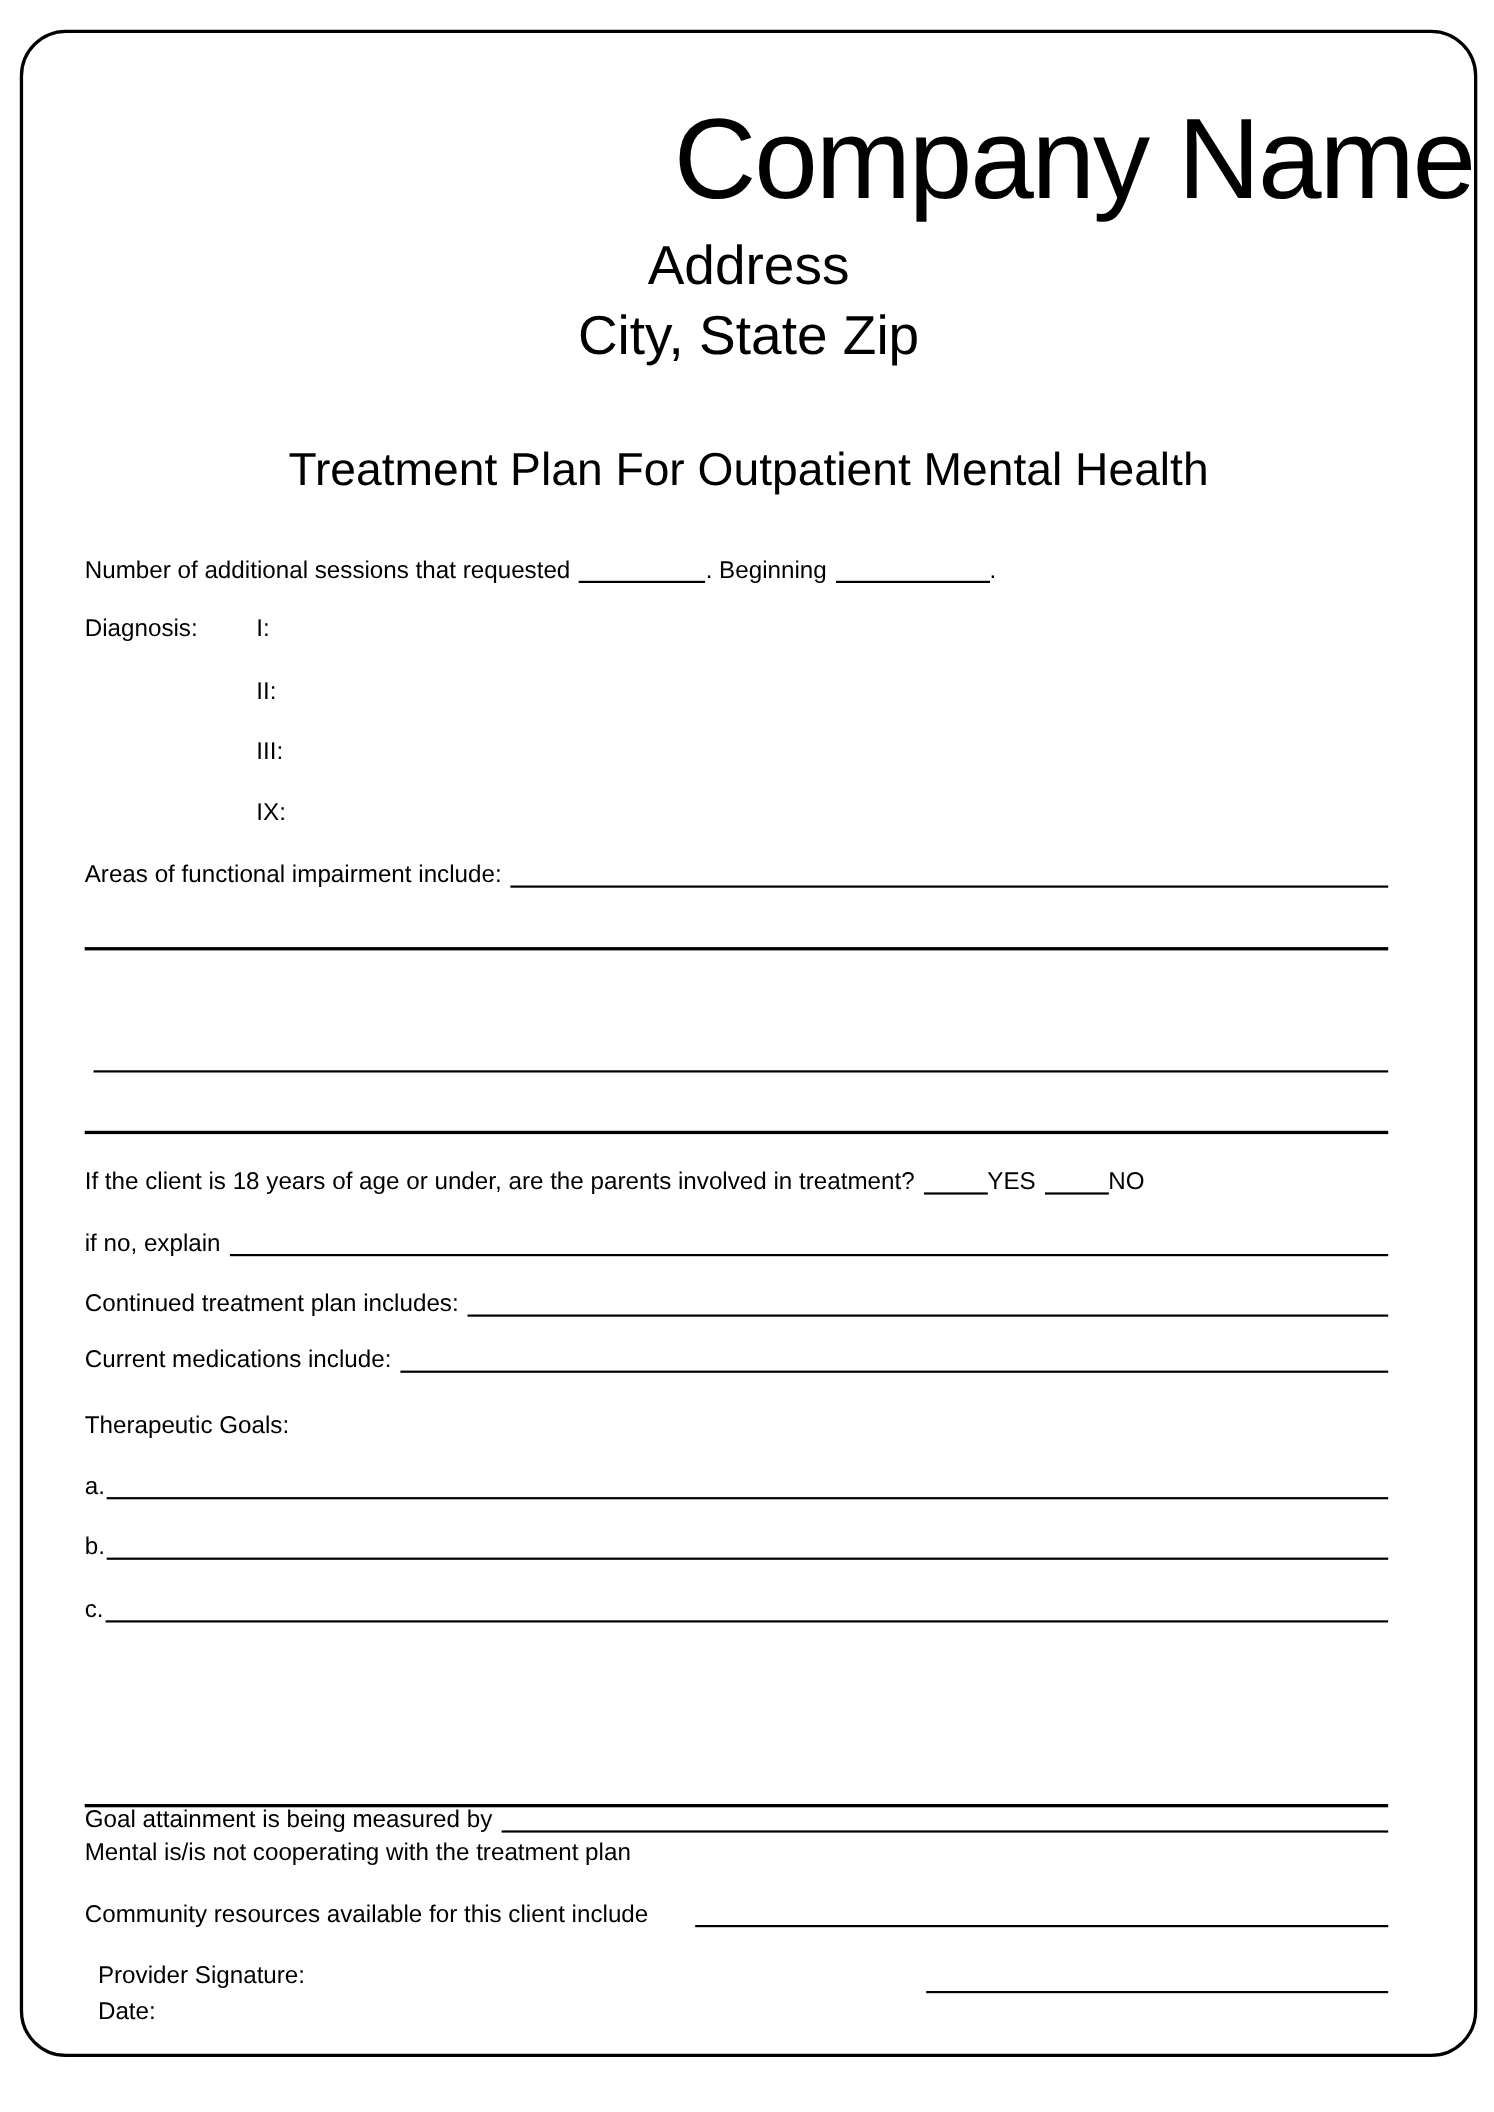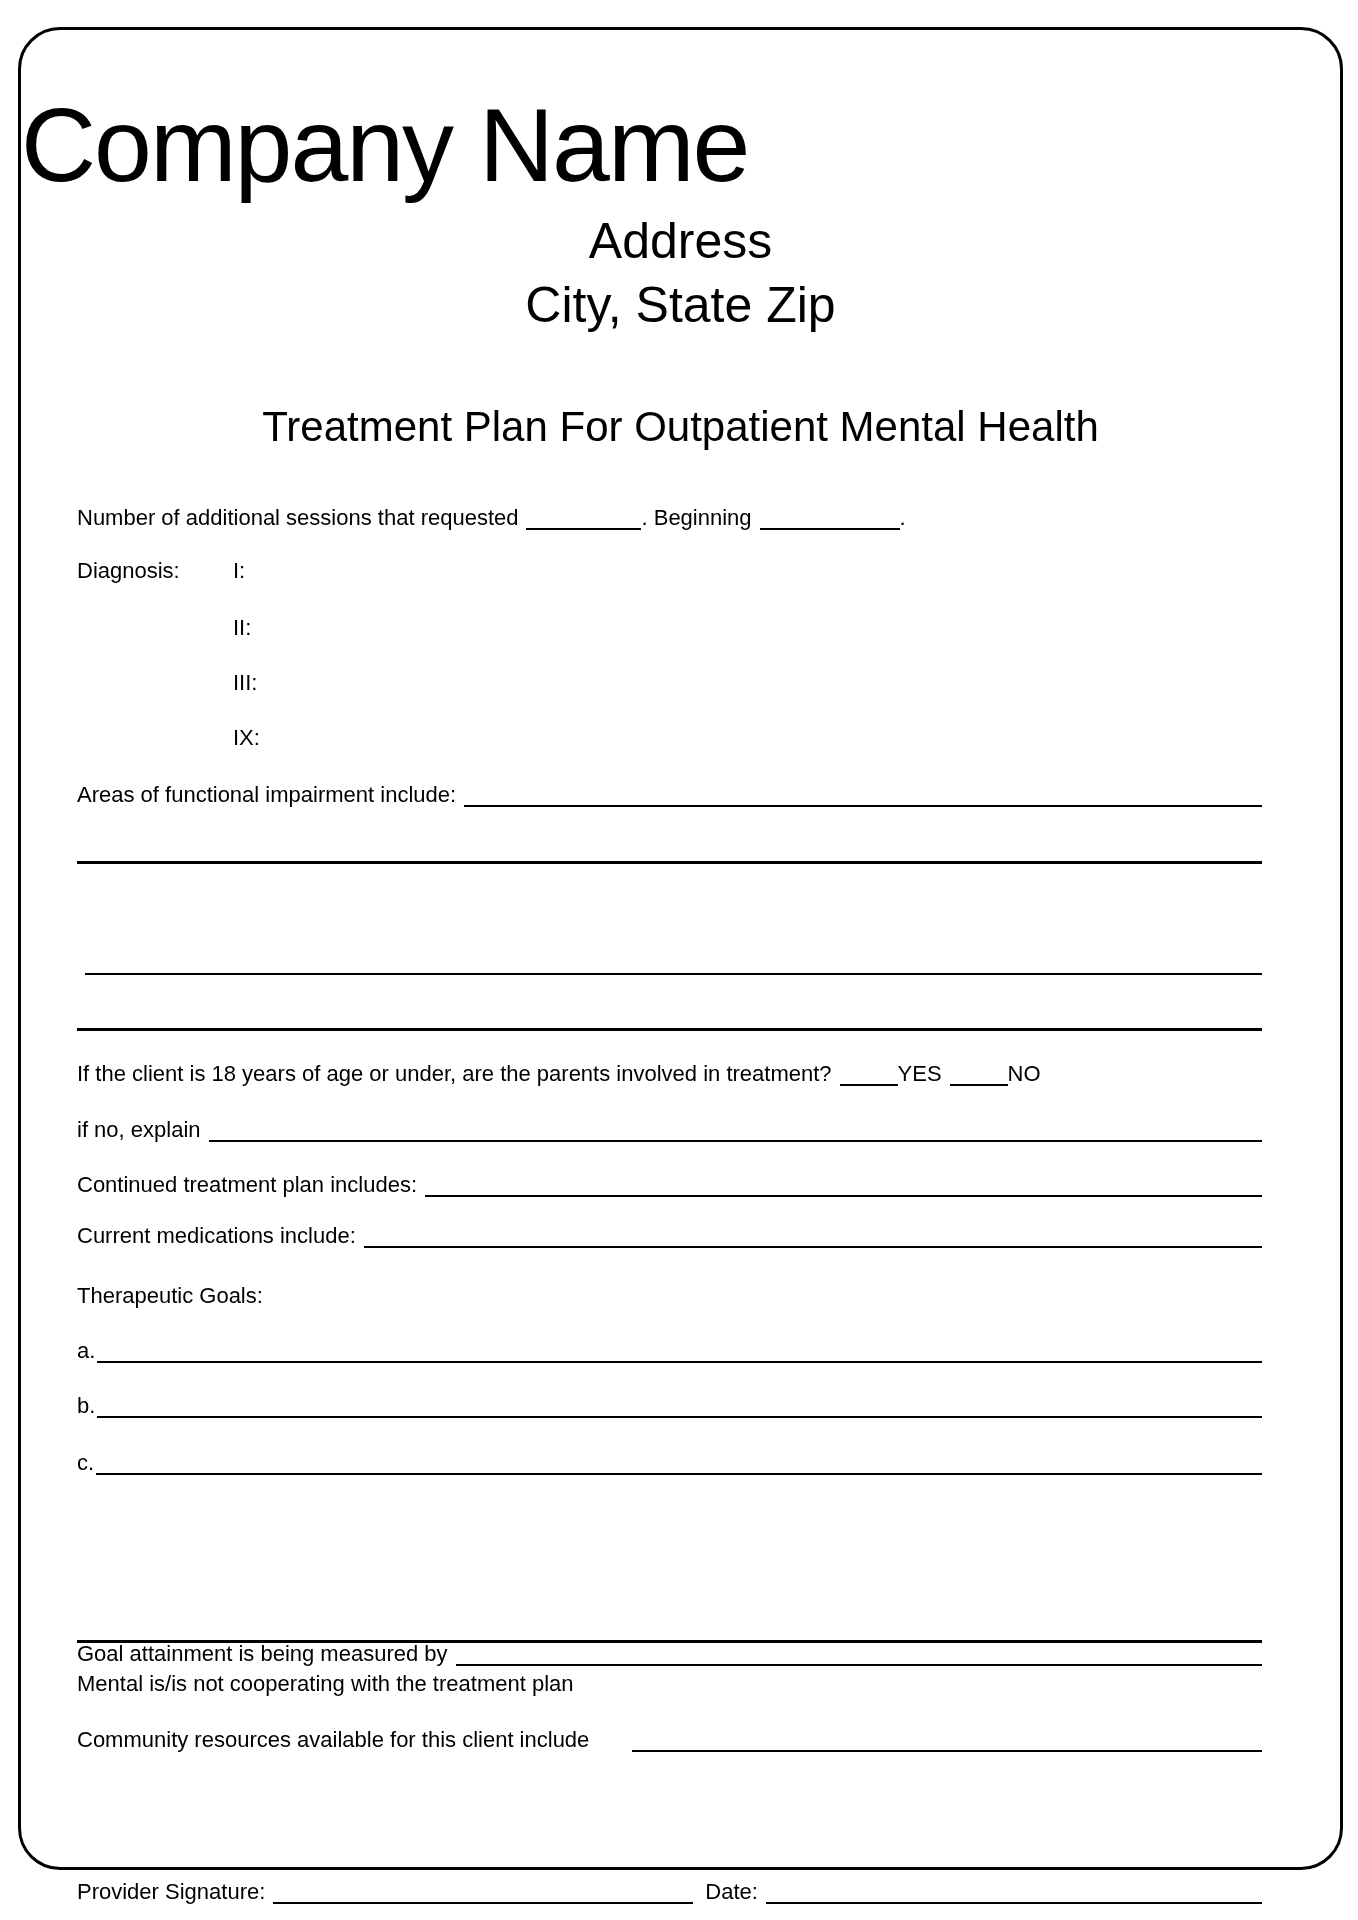--- a/index.html
+++ b/index.html
@@ -13,21 +13,21 @@
   .page {
     position: absolute;
     left: 18px; top: 27px;
     width: 1325px; height: 1843px;
     border: 3px solid #000000;
     border-radius: 42px;
     background: #ffffff;
   }
   .company-name {
     position: absolute; top: 56px; left: 0; right: 0;
-    text-align: left;
+    text-align: right;
     font-size: 104px; line-height: 118px;
     letter-spacing: -2px;
     white-space: nowrap;
   }
   .company-sub {
     position: absolute; left: 0; right: 0;
     text-align: center;
     font-size: 50px; line-height: 58px;
     white-space: nowrap;
   }
@@ -86,21 +86,21 @@
   .r-continued  { top: 1141px; }
   .r-meds       { top: 1192px; }
   .r-goals      { top: 1252px; }
   .r-goal-a     { top: 1307px; }
   .r-goal-b     { top: 1362px; }
   .r-goal-c     { top: 1419px; }
   .r-attain     { top: 1610px; }
   .rule-attain  { top: 1610px; }
   .r-coop       { top: 1640px; }
   .r-community  { top: 1696px; gap: 35px; }
-  .r-signature  { top: 1848px; }
+  .r-signature  { top: 1752px; flex-direction: column; }
   .ml8  { margin-left: 8px; }
   .ml12 { margin-left: 12px; }
   .w115 { width: 115px; }
   .w140 { width: 140px; }
   .w58  { width: 58px; }
   .w420 { width: 420px; }
 </style>
 </head>
 <body>
 

